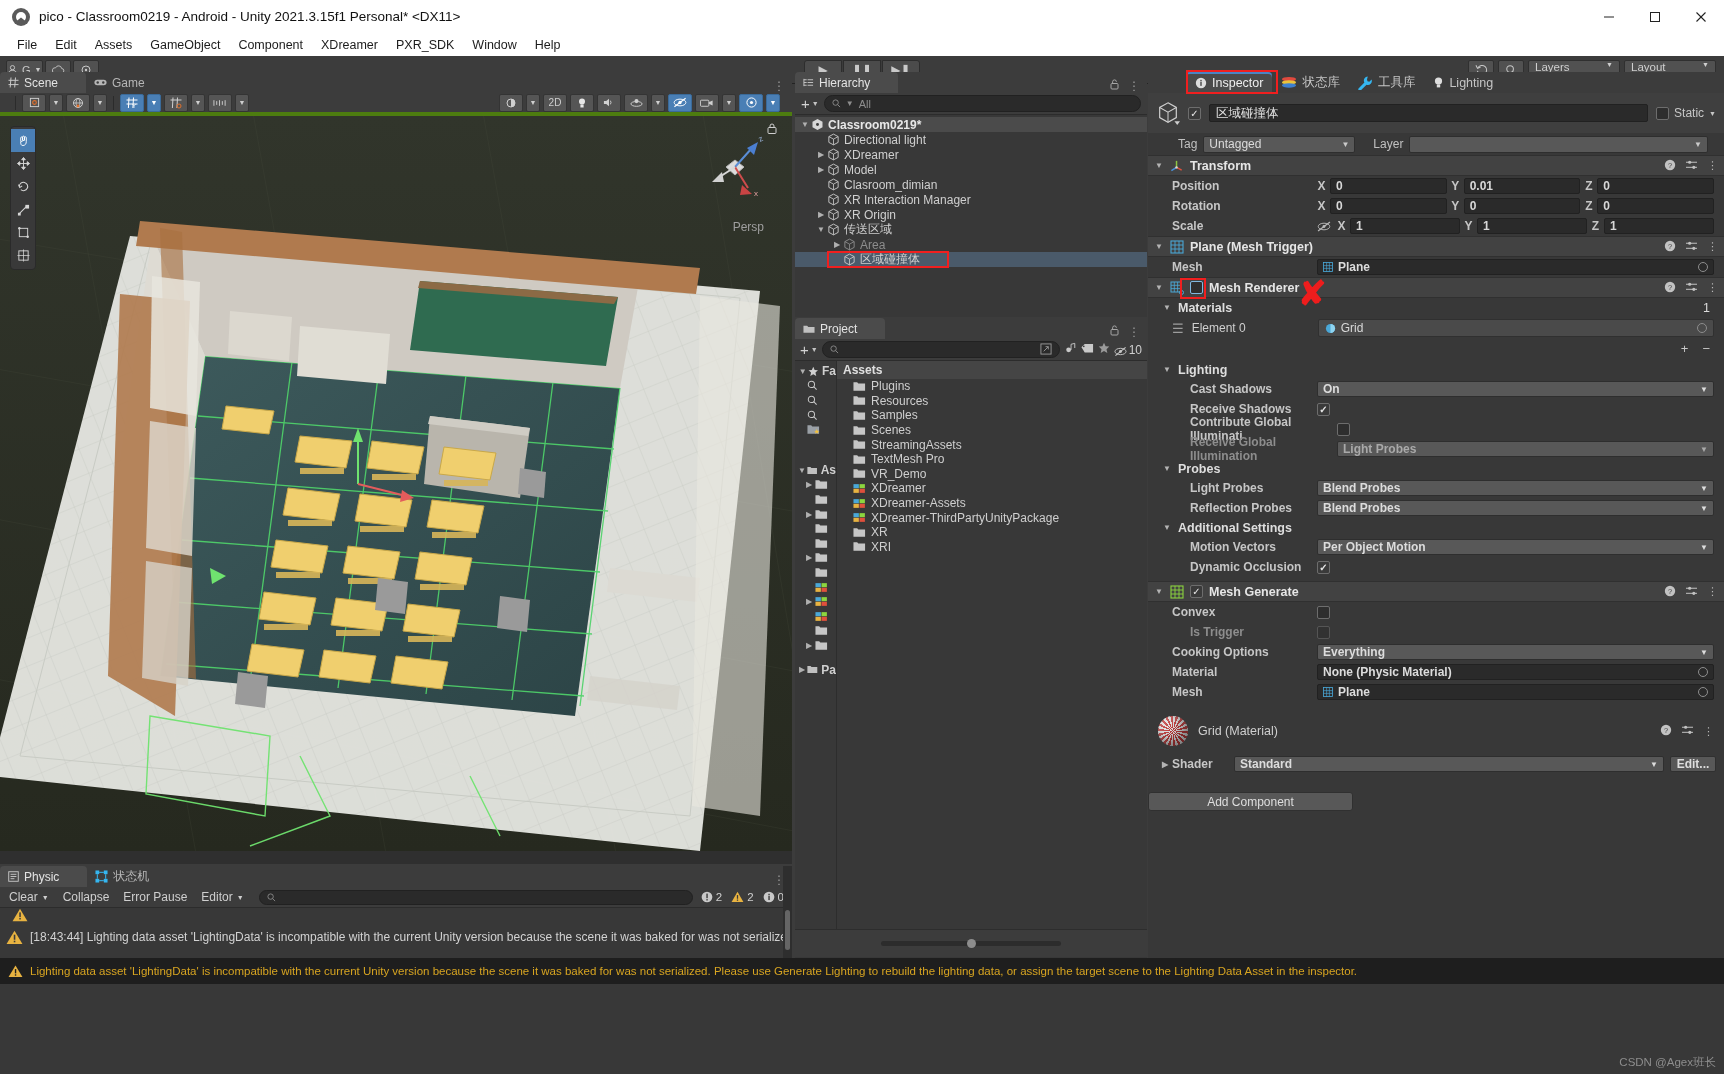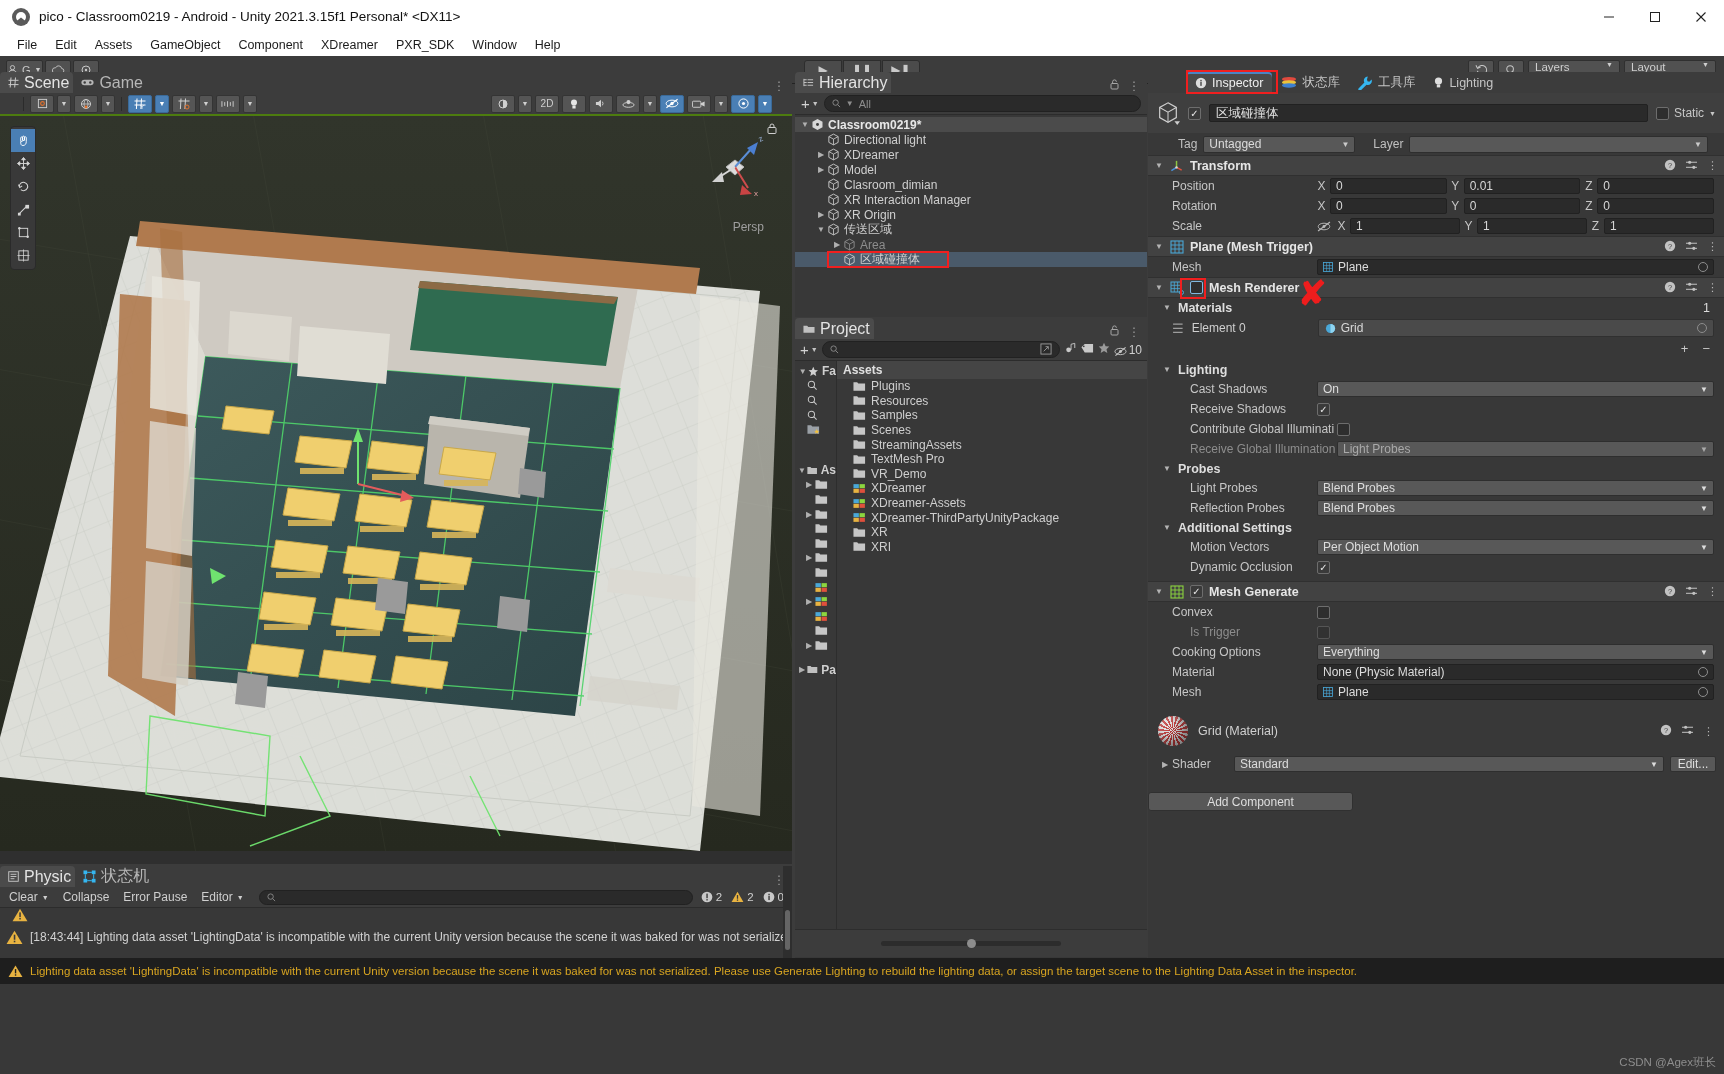--- a/index.html
+++ b/index.html
@@ -40,29 +40,29 @@
   .pbtn { width:38px; height:20px; background:#4b4b4b; border:1px solid #2d2d2d;
           display:flex; align-items:center; justify-content:center; color:#c9c9c9; }
   .pbtn:first-child{border-radius:3px 0 0 3px;} .pbtn:last-child{border-radius:0 3px 3px 0;}
   .tool-right { margin-left:auto; display:flex; align-items:center; gap:4px; padding-right:8px; }
   .drop { height:20px; background:#515151; border:1px solid #303030; border-radius:2px;
           display:flex; align-items:flex-start; padding:0 6px; gap:8px; font-size:11.5px; color:#cfcfcf; }
 
   
   .panel { position:absolute; background:#383838; }
   .tabbar { height:21px; background:#3c3c3c; display:flex; align-items:flex-end; position:relative; }
-  .tab { height:21px; padding:0 4px 0 8px; display:flex; align-items:center; gap:5px;
-         font-size:16px; color:#b6b6b6; background:transparent; border-radius:4px 4px 0 0;}
+  .tab { height:21px; padding:0 28px 0 8px; display:flex; align-items:center; gap:5px;
+         font-size:12px; color:#b6b6b6; background:transparent; border-radius:4px 4px 0 0;}
   .tab.active { background:#4b4b4b; color:#e3e3e3; }
   .tab-right-icons { margin-left:auto; display:flex; align-items:center; gap:8px; padding-right:7px; color:#9a9a9a; }
 
   
   #scene { left:0; top:84px; width:792px; height:780px; background:#2f2f2f; }
   .scene-toolbar { height:23px; background:#3c3c3c; display:flex; align-items:center; gap:3px;
-                   padding:0 20px; border-bottom:2px solid #4d7c0f; }
+                   padding:0 12px; border-bottom:4px solid #4d7c0f; }
   .stbtn { height:18px; min-width:24px; background:#555; border:1px solid #343434; border-radius:2px;
            display:flex; align-items:center; justify-content:center; color:#cfcfcf; font-size:10px; }
   .stbtn.on { background:#4a7fb5; border-color:#3a6a99; color:#fff; }
   .stbtn.caret { min-width:14px; }
   .sep { width:1px; height:14px; background:#2b2b2b; margin:0 3px; }
   .scene-right { margin-left:auto; display:flex; gap:3px; }
   .scene-canvas { position:relative; width:792px; height:735px; overflow:hidden; background:#2b2b26;}
 
   
   .toolpal { position:absolute; left:10px; top:10px; width:26px; background:#393939;
@@ -124,21 +124,21 @@
   .taglayer { height:22px; display:flex; align-items:center; gap:6px; padding:0 8px 0 30px; font-size:12px;}
   .lbl { color:#c0c0c0; }
   .field { height:17px; background:#585858; border:1px solid #2e2e2e; border-radius:2px;
            display:flex; align-items:center; padding:0 5px; color:#dcdcdc; font-size:12px; }
   .field .car { margin-left:auto; font-size:8px; color:#cacaca;}
   .compbar { height:21px; background:#424242; border-top:1px solid #303030; border-bottom:1px solid #303030;
              display:flex; align-items:center; gap:6px; padding:0 6px; }
   .foldarrow { color:#b3b3b3; font-size:8px; width:10px; text-align:center;}
   .comptitle { font-weight:bold; color:#e6e6e6; font-size:12.5px;}
   .comp-icons { margin-left:auto; display:flex; align-items:center; gap:9px; color:#b7b7b7; font-size:11px;}
-  .row { height:20px; display:flex; align-items:center; padding-left:24px; font-size:12px; }
+  .row { height:20px; display:flex; align-items:center; padding-left:24px; font-size:12px;font-weight:bold; }
   .row .rl { width:145px; color:#c6c6c6; }
   .row .rl.ind { padding-left:18px; }
   .vec { display:flex; align-items:center; gap:4px; flex:1; padding-right:10px;}
   .vec .ax { color:#c6c6c6; width:9px; text-align:center;}
   .vec .in { flex:1; height:16px; background:#2a2a2a; border:1px solid #212121; border-radius:2px;
              display:flex; align-items:center; padding:0 5px; color:#d8d8d8; }
   .objfield { flex:1; height:16px; margin-right:10px; background:#2a2a2a; border:1px solid #212121;
               border-radius:2px; display:flex; align-items:center; gap:5px; padding:0 5px; color:#dcdcdc;}
   .objfield .dot{margin-left:auto; width:10px;height:10px;border:1px solid #8d8d8d; border-radius:50%;}
   .ddfield { flex:1; height:16px; margin-right:10px; background:#585858; border:1px solid #2e2e2e;

